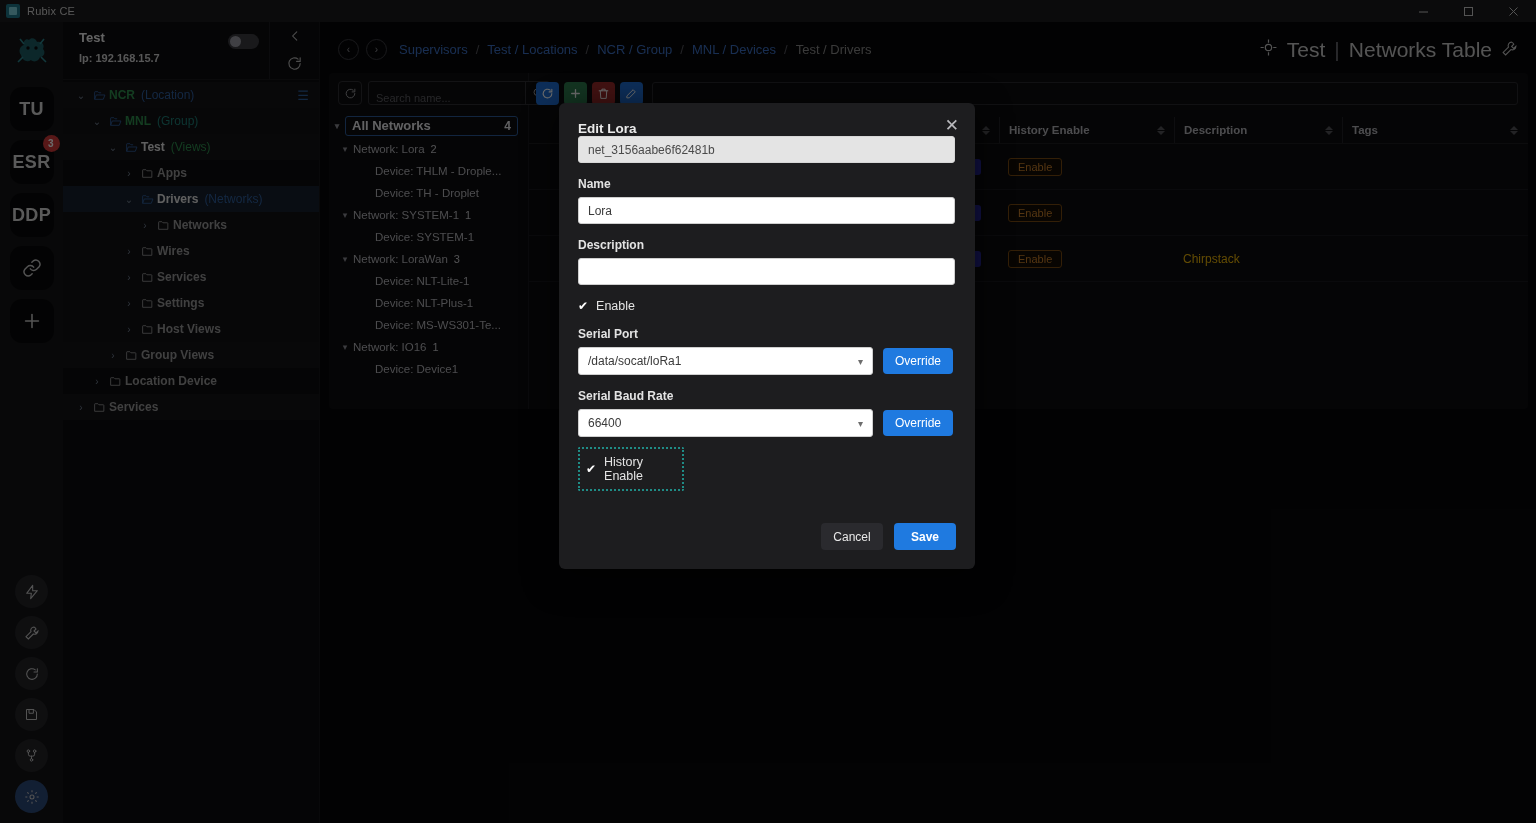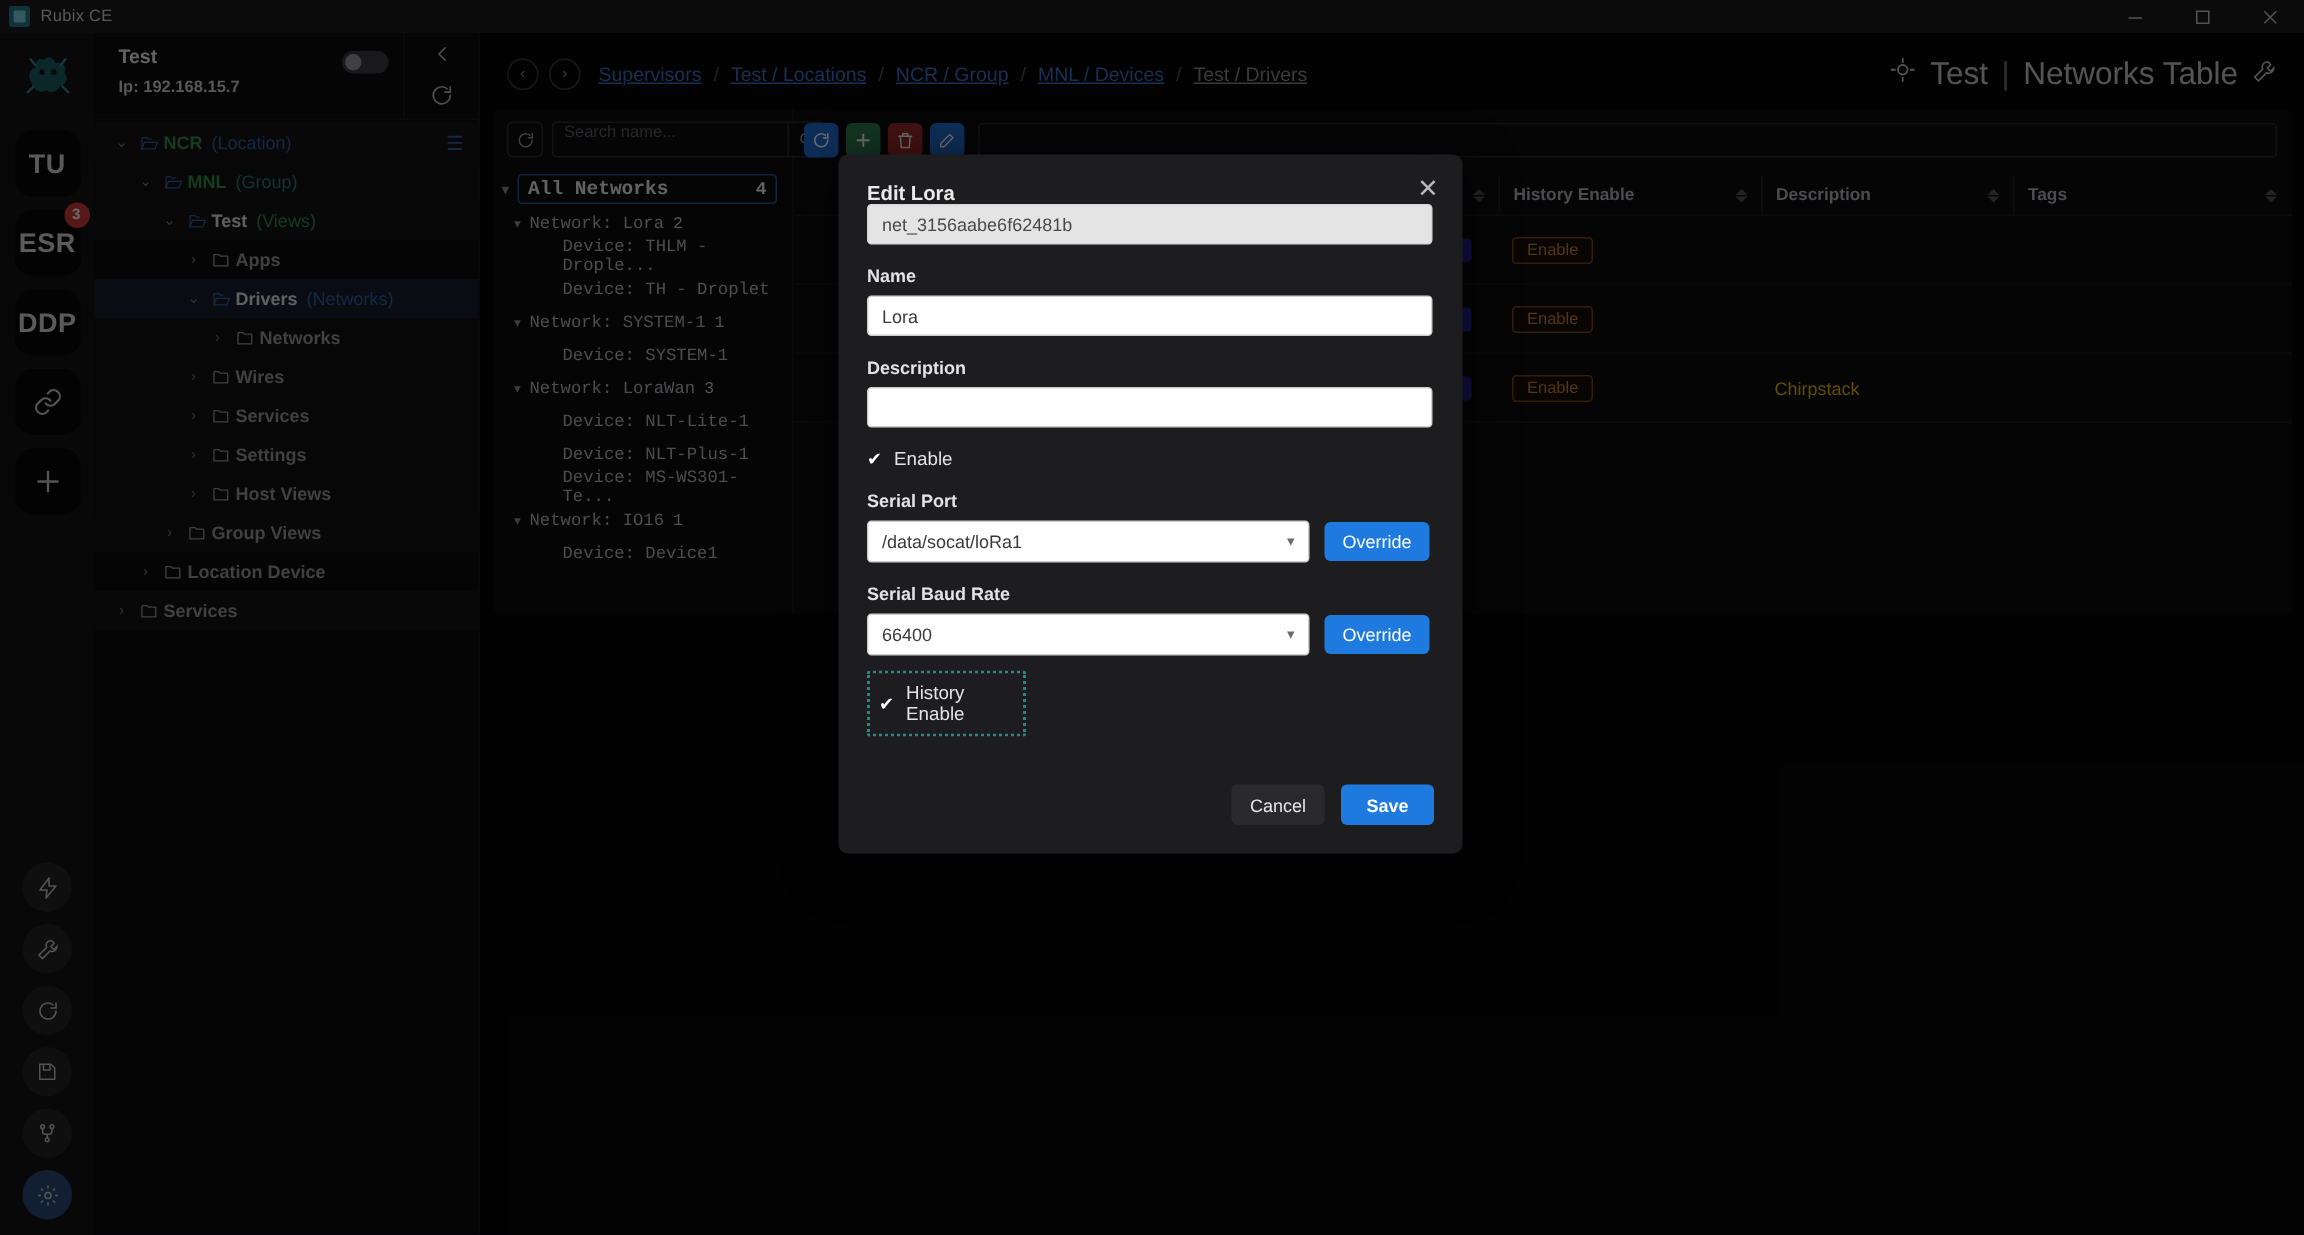--- a/index.html
+++ b/index.html
@@ -108,21 +108,21 @@
 
   
   .main { position:absolute; left:320px; top:22px; width:1216px; height:801px; background:#070709; }
   .topbar { height: 55px; display:flex; align-items:center; padding: 0 18px; }
   .navbtn {
     width:21px; height:21px; border-radius:50%; border:1px solid #3b3b41;
     display:flex; align-items:center; justify-content:center; color:#8e8e94; font-size:10px;
     margin-right:7px; flex:none;
   }
   .crumbs { display:flex; align-items:center; font-size:13px; margin-left:5px; }
-  .crumb { color:#3b6fc4;text-decoration:underline; }
+  .crumb { color:#3b6fc4; }
   .crumb.last { color:#8b8b8b; }
   .csep { color:#55555c; margin: 0 8px; }
 
   .topright { margin-left:auto; display:flex; align-items:center; }
   .tr-title { font-size:21px; color:#c9c9c9; display:flex; align-items:center; gap:9px; }
   .tr-title .pipe { color:#6e6e74; }
   .tr-title svg { stroke:#c9c9c9; fill:none; }
 
   .clonesbar { display:flex; align-items:center; justify-content:flex-end; padding: 0 20px; height: 26px; }
   .clones-label { font-size:12px; color:#a9a9ae; margin-right:10px; }
@@ -135,38 +135,38 @@
     background:#0d0d0f; border-radius:4px; display:flex; overflow:hidden;
   }
   .netpanel { width: 200px; border-right:1px solid #1a1a1e; padding: 8px 0 0 0; }
   .searchrow { display:flex; align-items:center; padding: 0 9px; gap:6px; }
   .sq-btn {
     width:24px; height:24px; border:1px solid #2e2e34; border-radius:4px;
     display:flex; align-items:center; justify-content:center; flex:none;
   }
   .sq-btn svg { stroke:#9b9b9f; fill:none; display:block; }
   .searchbox {
-    flex:1; height:24px; border:1px solid #2e2e34; border-radius:3px; display:flex; align-items:flex-start;
+    flex:1; height:24px; border:1px solid #2e2e34; border-radius:3px; display:flex; align-items:flex-end;
     background:#0d0d0f;
   }
   .searchbox input {
     flex:1; background:transparent; border:0; outline:0; color:#d0d0d0;
     font-size:11px; padding: 0 7px; font-family:"Liberation Sans", sans-serif;
   }
   .searchbox input::placeholder { color:#5d5d63; }
   .search-go { width:24px; display:flex; align-items:center; justify-content:center; border-left:1px solid #2e2e34; height:100%; }
   .search-go svg { stroke:#9b9b9f; fill:none; }
 
   .nettree { padding-top: 9px; font-size: 11.5px; }
   .nrow { display:flex; align-items:center; height:22px; padding-right:10px; color:#b5b5ba; }
   .nrow .ncaret { width:16px; text-align:center; color:#8d8d93; font-size:9px; flex:none; }
   .nrow.root { color:#e9e9ec; font-weight:700; font-size:13px; height:24px; }
   .nrow.root .nlabel { border:1px solid #2d5a96; border-radius:3px; padding: 1px 6px 2px 6px; flex:1;
                        display:flex; align-items:center; }
-  .nlabel { flex:1;font-family:Liberation Mono, monospace; }
+  .nlabel { flex:1; }
   .ncount { margin-left:auto; font-size:11px; color:#c3c3c7; padding-left:6px; }
   .nrow.root .ncount { color:#e9e9ec; font-weight:700; font-size:12px; }
   .nrow.dev .nlabel { padding-left: 14px; }
   .nrow.net .nlabel { padding-left: 0px; }
 
   .tablepanel { flex:1; position:relative; }
   .tbar { display:flex; align-items:center; gap:5px; padding: 9px 10px 0 7px; }
   .tb-sq { width:23px; height:23px; border-radius:4px; display:flex; align-items:center; justify-content:center; flex:none; }
   .tb-sq svg { stroke:#fff; fill:none; display:block; }
   .tb-blue { background:#1f6fd4; } .tb-green { background:#2f7d4f; }

